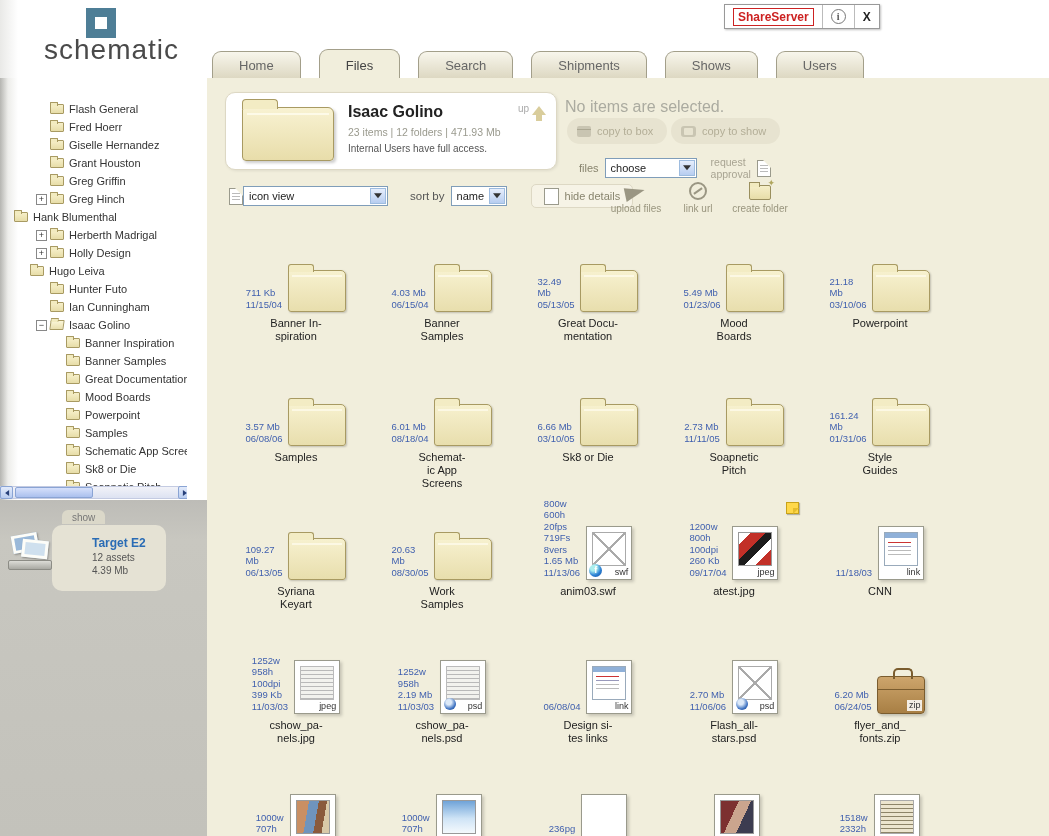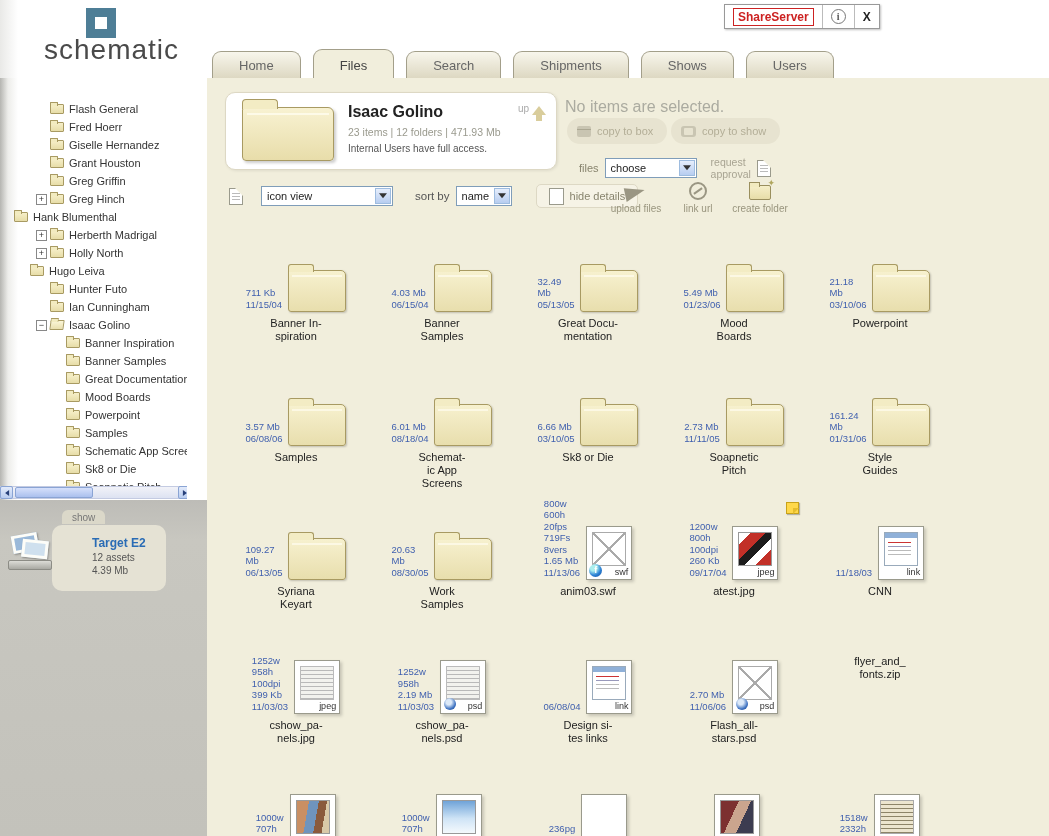--- a/index.html
+++ b/index.html
@@ -13,21 +13,21 @@
   #logo .word { position:absolute; left:2px; top:28px; font-size:28px; color:#4a4a4a; letter-spacing:1px; }
 
   #brandbar { position:absolute; left:724px; top:4px; height:25px; display:flex; align-items:stretch; border:1px solid #999; background:#fff; box-shadow:1px 1px 2px rgba(0,0,0,.25); }
   #brandbar .seg { display:flex; align-items:center; padding:0 8px; border-right:1px solid #bbb; }
   #brandbar .seg:last-child { border-right:none; }
   .brand-label { color:#cc2222; font-weight:bold; font-size:12px; border:1px solid #cc2222; padding:1px 4px; }
   .info-circle { width:15px; height:15px; border:1px solid #777; border-radius:50%; color:#555; font-size:10px; font-weight:bold; display:flex; align-items:center; justify-content:center; font-family:"Liberation Serif",serif; }
   .close-x { font-size:12px; color:#222; font-weight:bold; }
 
   
-  #tabs { position:absolute; left:212px; bottom:0; display:flex; gap:12px; align-items:flex-end; }
+  #tabs { position:absolute; left:212px; bottom:0; display:flex; gap:18px; align-items:flex-end; }
   .tab { position:relative; padding:6px 26px 5px; font-size:13px; color:#666; background:linear-gradient(#f8f6ec,#ddd8c2); border:1px solid #a39f8a; border-bottom:none; border-radius:9px 9px 0 0; cursor:default; }
   .tab.active { background:#f1eedc; color:#444; padding-top:8px; z-index:3; }
 
   
   #sidebar { position:absolute; left:0; top:78px; width:207px; bottom:0; }
   #tree-zone { position:absolute; left:0; top:0; width:187px; height:422px; background:linear-gradient(to right,#b5b5b1 0,#ededea 8px,#fff 18px); overflow:hidden; }
   #tree { position:absolute; left:0; top:22px; right:14px; }
   .tree-item { display:flex; align-items:center; height:18px; font-size:11px; color:#333; white-space:nowrap; }
   .tree-item .expander { width:11px; height:11px; border:1px solid #888; background:#fff; font-size:9px; line-height:9px; text-align:center; color:#333; margin-right:3px; flex:0 0 auto; }
   .tree-item .exp-spacer { width:14px; flex:0 0 auto; }
@@ -92,21 +92,21 @@
   .xp-select .arrow { position:absolute; right:1px; top:1px; bottom:1px; width:16px; background:linear-gradient(#e6eefc,#b7cdf0); border:1px solid #9ebcdf; }
   .xp-select .arrow::after { content:""; position:absolute; left:50%; top:50%; transform:translate(-50%,-30%); border:4px solid transparent; border-top:5px solid #333; }
   #choose-select { width:92px; }
   #request-wrap { display:flex; align-items:center; gap:6px; margin-left:14px; }
   #request-text { font-size:10.5px; color:#a8a492; white-space:pre-line; line-height:12px; }
   .mini-page { width:14px; height:17px; background:#fff; border:1px solid #9a9a8c; position:relative; }
   .mini-page::after { content:""; position:absolute; right:-1px; top:-1px; border:4px solid transparent; border-top-color:#f1eedc; border-right-color:#f1eedc; }
   .mini-page::before { content:""; position:absolute; left:2px; top:4px; width:8px; height:1px; background:#bbb; box-shadow:0 3px 0 #bbb, 0 6px 0 #bbb; }
 
   #toolbar-left { position:absolute; left:22px; top:106px; display:flex; align-items:center; }
-  #view-select { width:132px; margin-left:18px; }
+  #view-select { width:145px; margin-left:0; }
   #sort-label { font-size:11.5px; color:#555; margin-left:22px; margin-right:6px; }
   #sort-select { width:56px; }
   #hide-details-btn { margin-left:24px; height:24px; background:#f6f3e6; border:1px solid #ddd8c4; border-radius:5px; display:flex; align-items:center; gap:6px; padding:0 12px; font-size:11px; color:#88846e; }
 
   #action-icons { position:absolute; left:398px; top:100px; display:flex; }
   .action { width:62px; display:flex; flex-direction:column; align-items:center; gap:3px; }
   .action .glyph { height:22px; display:flex; align-items:flex-end; }
   .action .lbl { font-size:10px; color:#99957e; white-space:nowrap; }
 
   
@@ -232,21 +232,21 @@
             <span class="tree-label">Hank Blumenthal</span>
           </div>
           <div class="tree-item" style="padding-left: 36px;">
             <span class="expander">+</span>
             <span class="mini-folder"></span>
             <span class="tree-label">Herberth Madrigal</span>
           </div>
           <div class="tree-item" style="padding-left: 36px;">
             <span class="expander">+</span>
             <span class="mini-folder"></span>
-            <span class="tree-label">Holly North</span>
+            <span class="tree-label">Holly Design</span>
           </div>
           <div class="tree-item" style="padding-left: 16px;">
             <span class="exp-spacer"></span>
             <span class="mini-folder"></span>
             <span class="tree-label">Hugo Leiva</span>
           </div>
           <div class="tree-item" style="padding-left: 36px;">
             <span class="exp-spacer"></span>
             <span class="mini-folder"></span>
             <span class="tree-label">Hunter Futo</span>
@@ -616,20 +616,27 @@
 11/06/06</div>
               <div class="icon-file logo-ps">
                 <div class="thumb th-cross"></div>
                 <span class="badge">psd</span>
               </div>
             </div>
             <div class="fname">Flash_all-
 stars.psd</div>
           </div>
           <div class="cell">
+            <div class="main">
+              <div class="details">6.20 Mb
+06/24/05</div>
+              <div class="icon-zip">
+                <span class="badge">zip</span>
+              </div>
+            </div>
             <div class="fname">flyer_and_
 fonts.zip</div>
           </div>
         </div>
         <div class="grow">
           <div class="cell">
             <div class="main">
               <div class="details">1000w
 707h
 100dpi</div>

